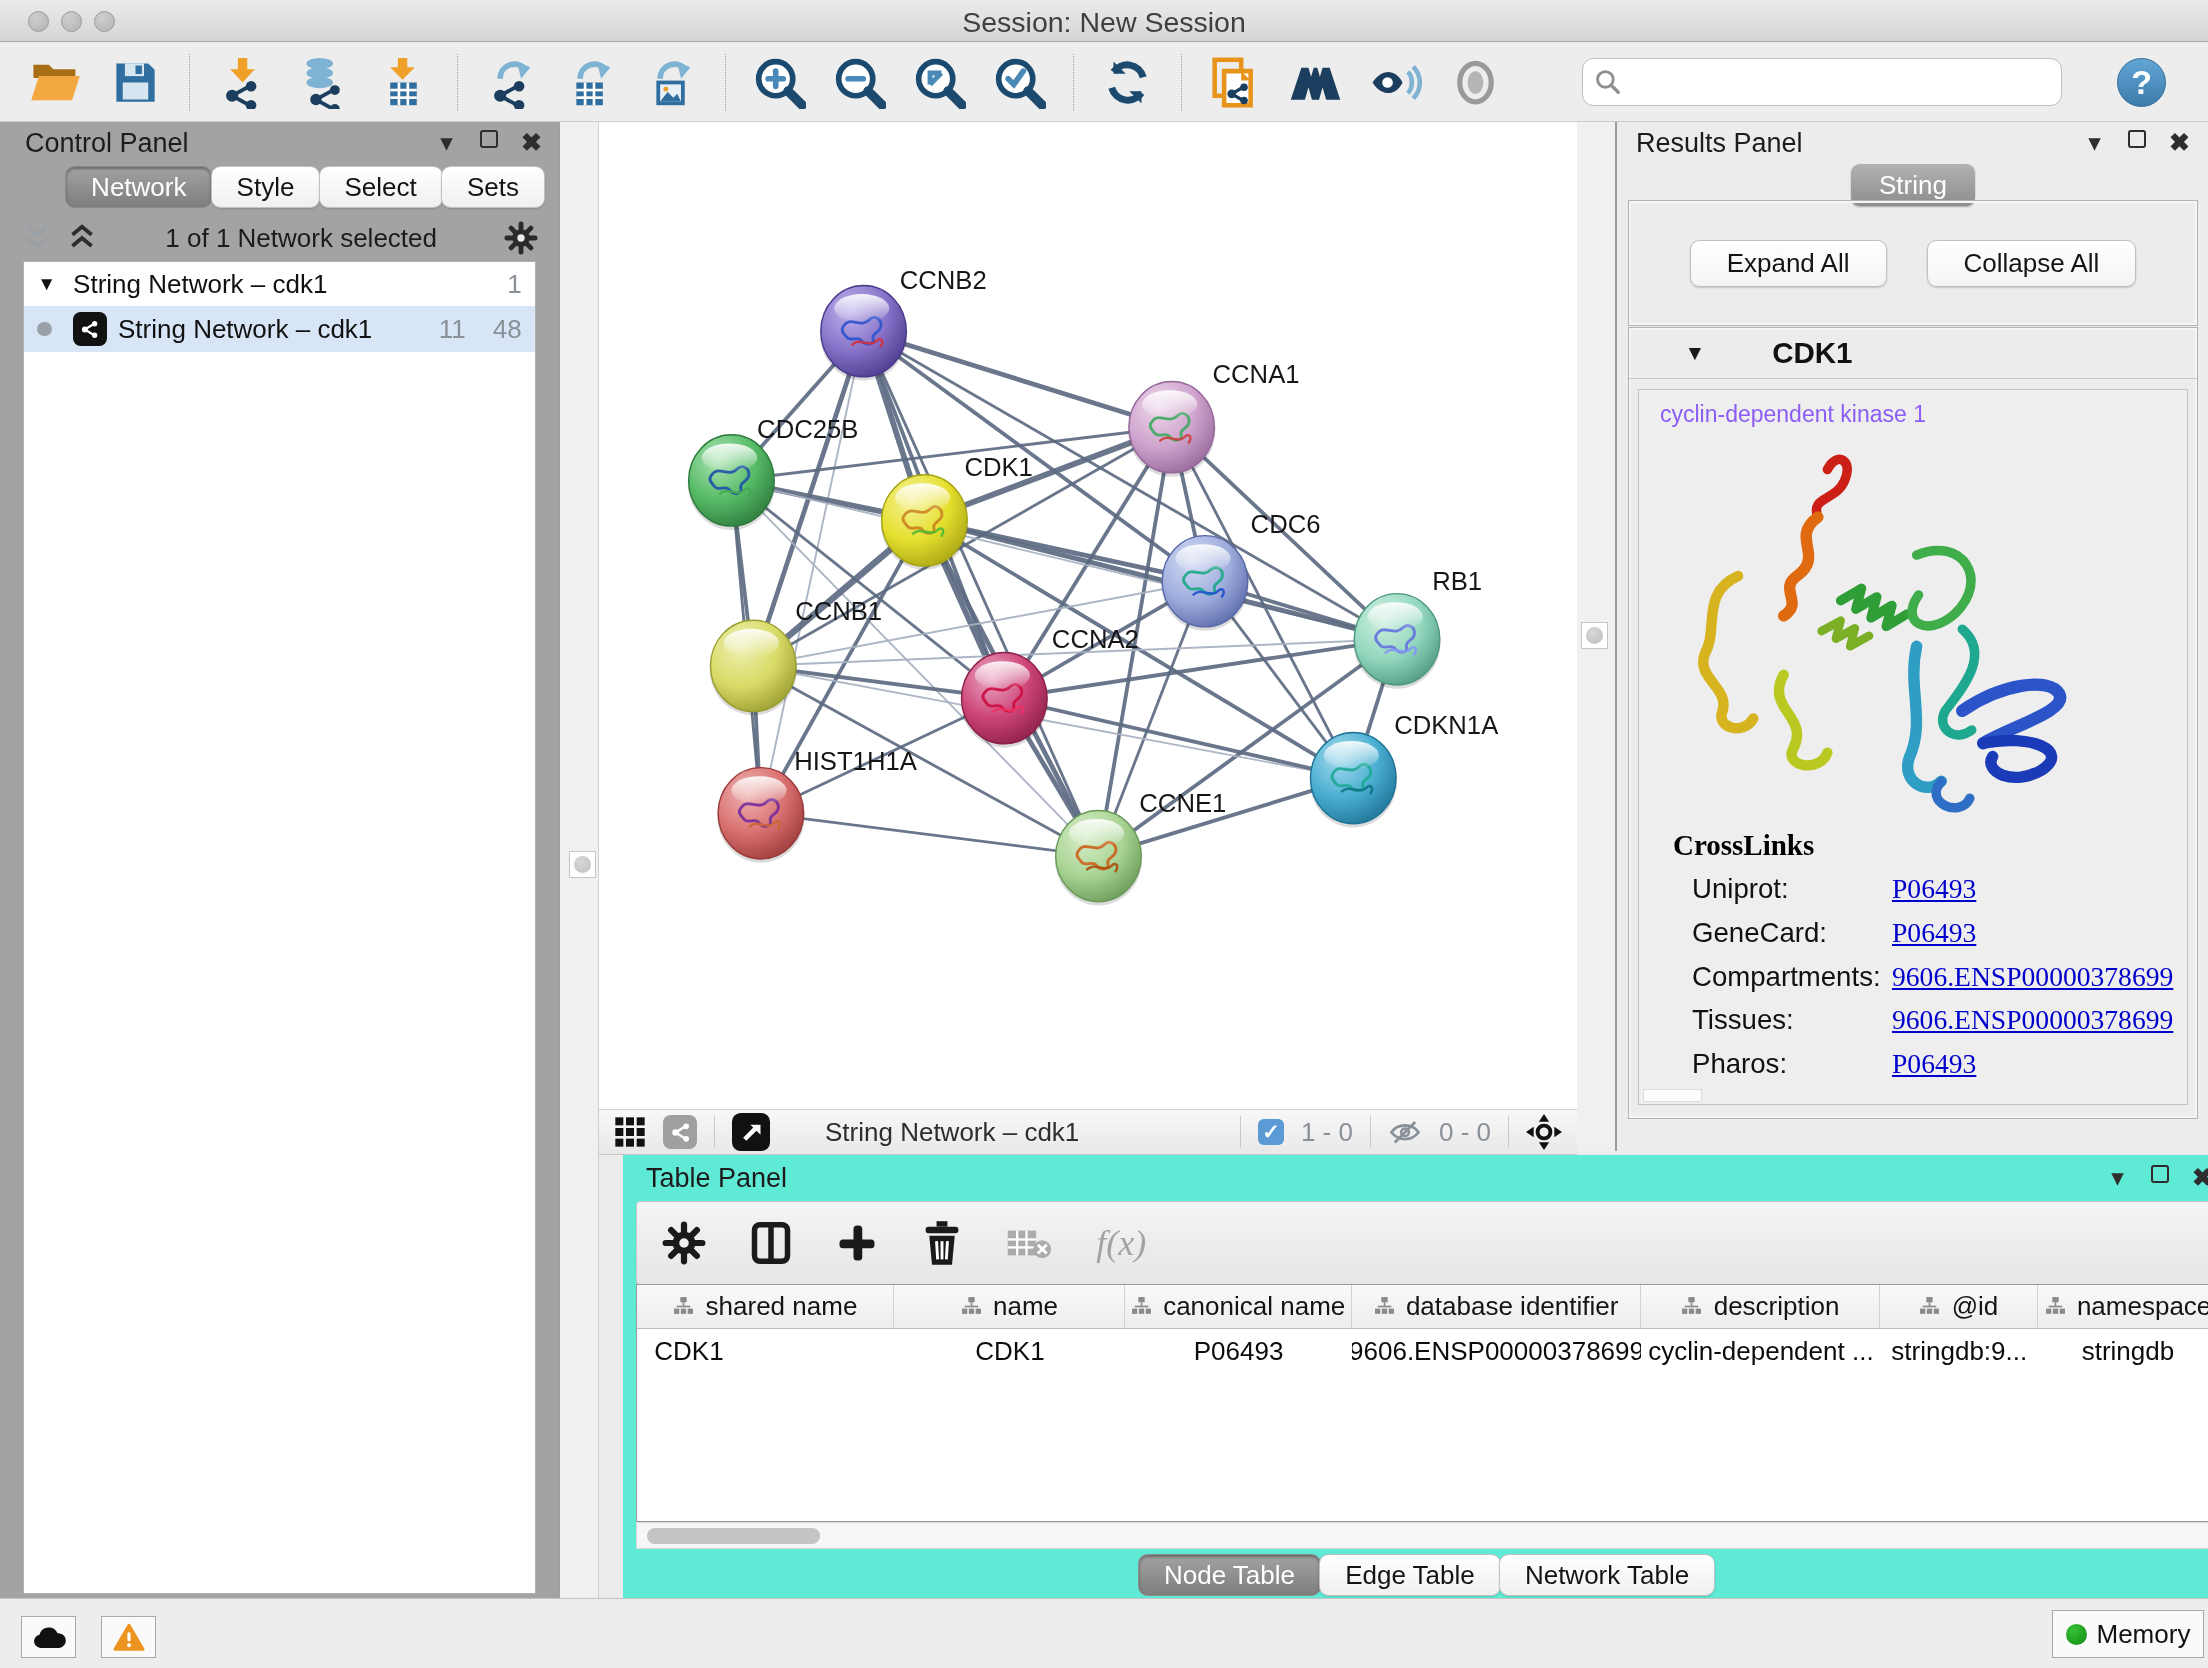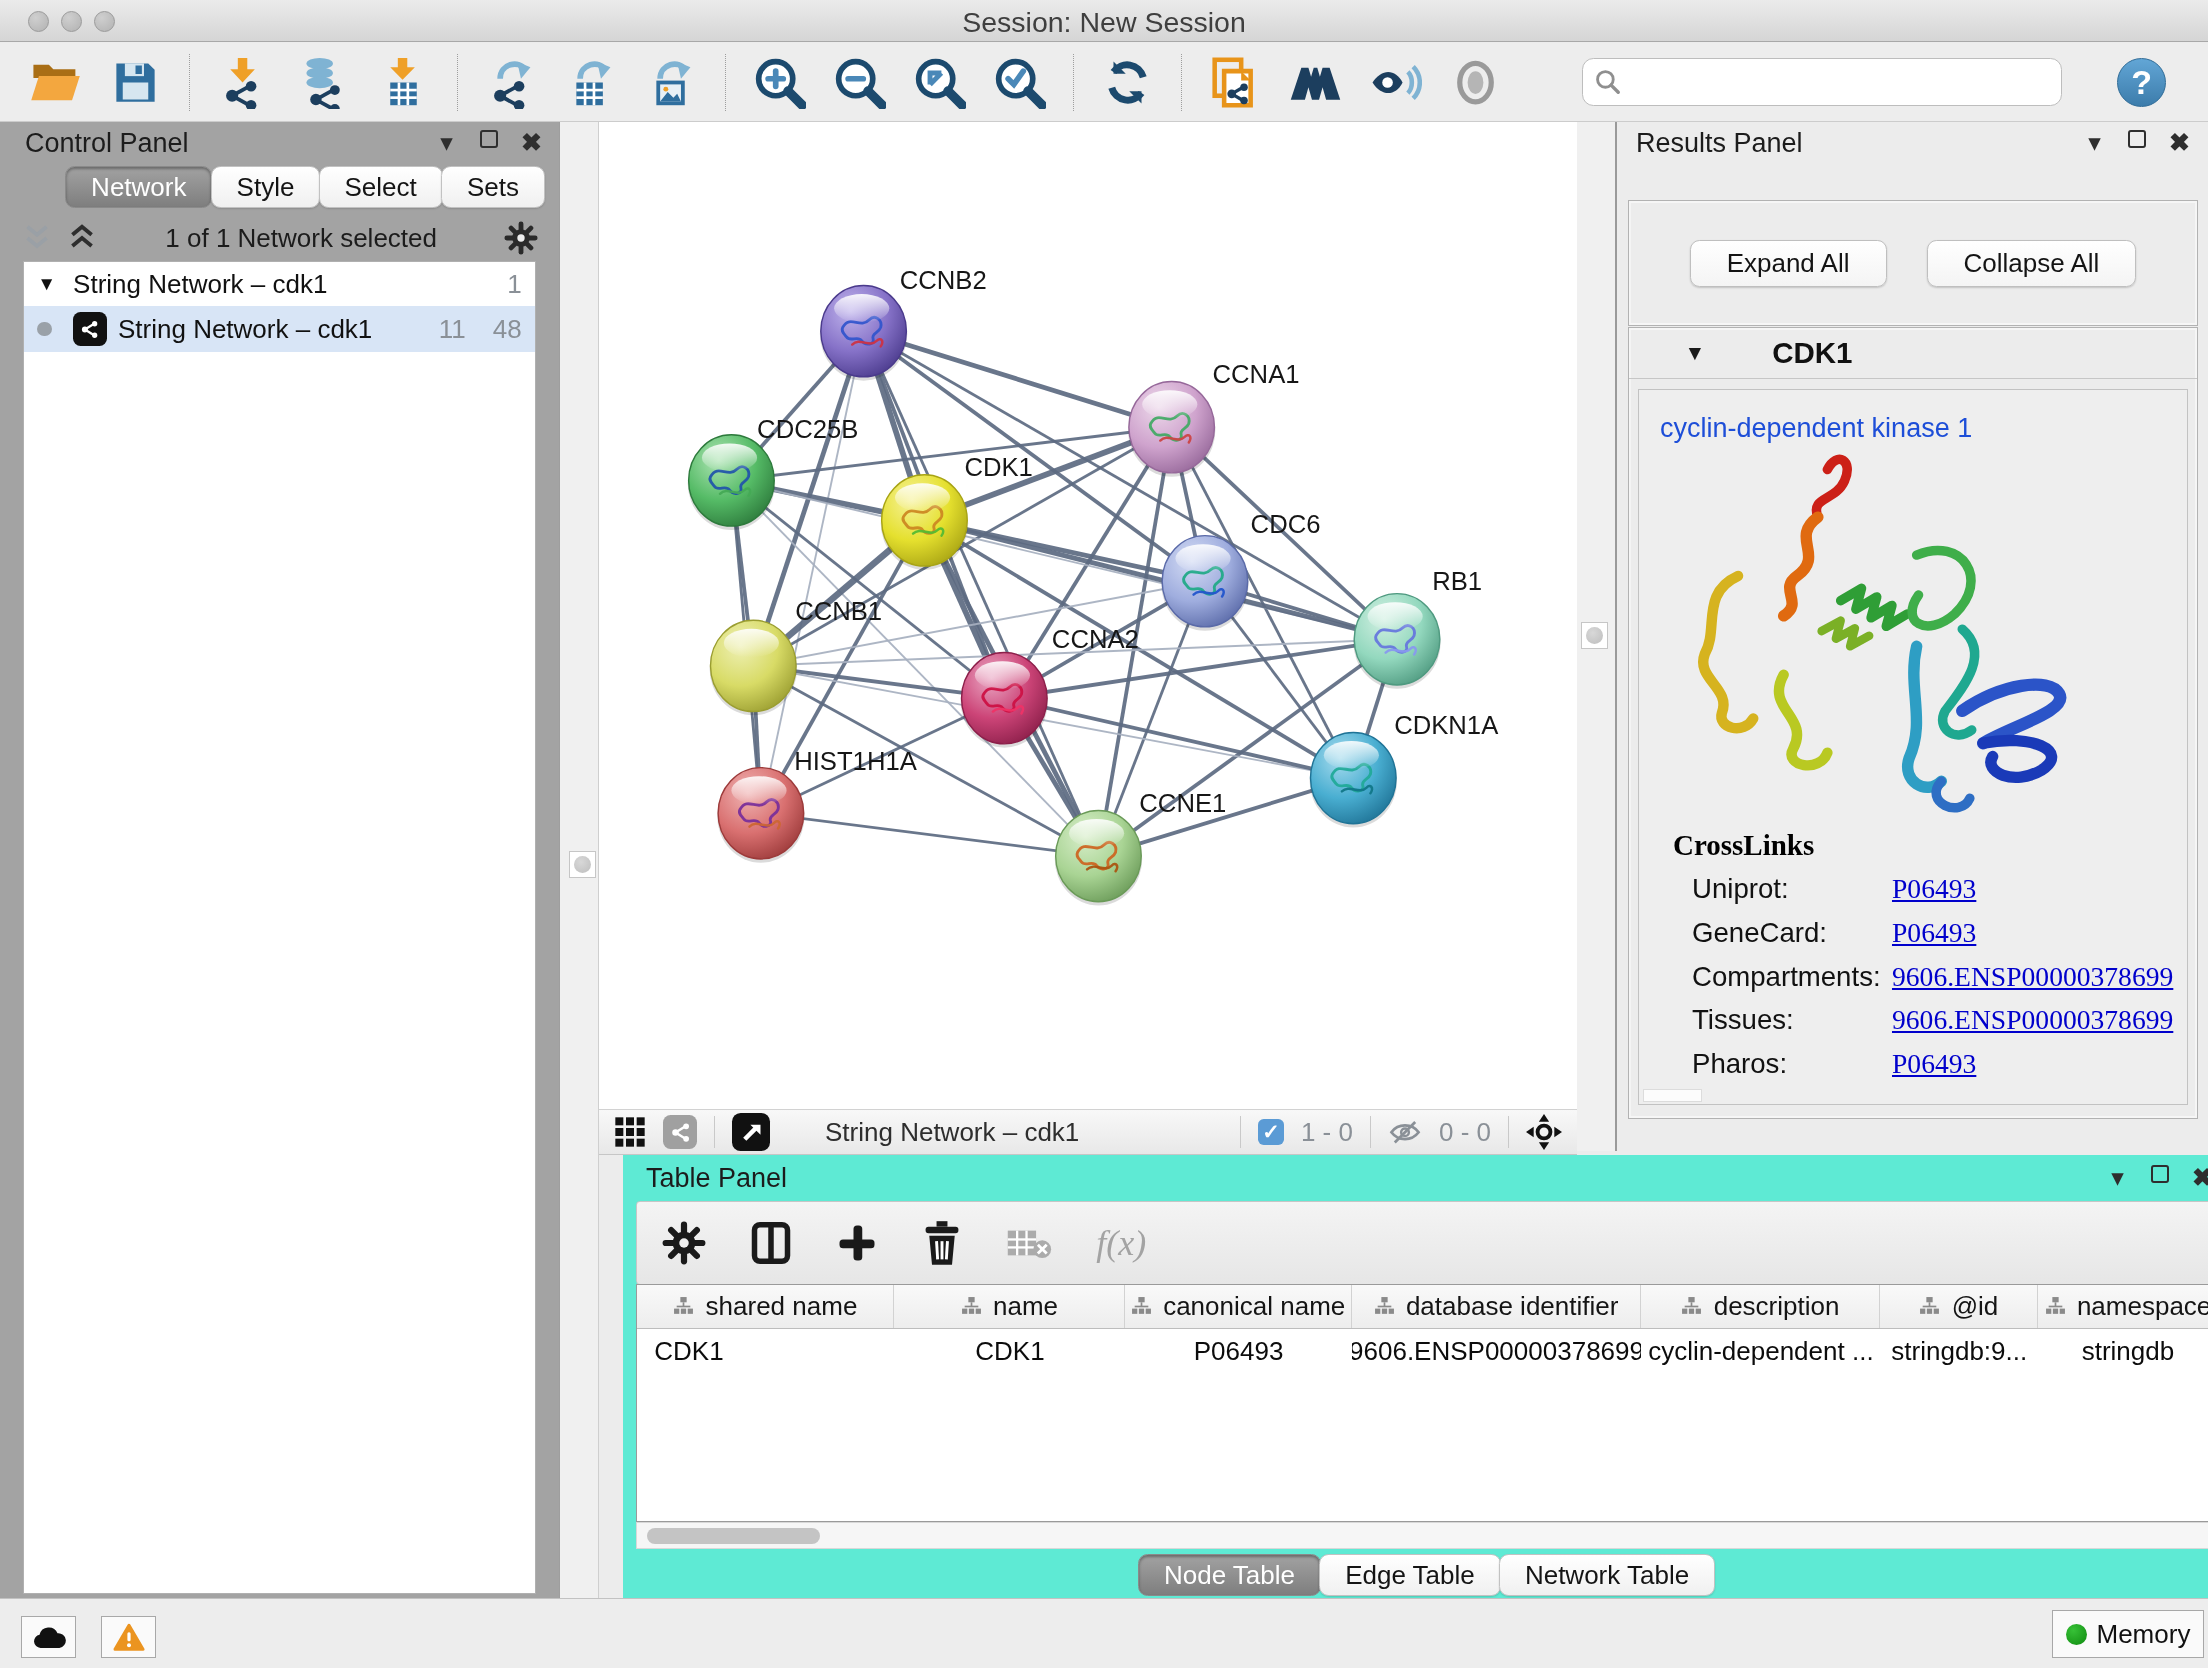--- a/index.html
+++ b/index.html
@@ -74,21 +74,21 @@
     font-size:26px;border-radius:8.6px;display:flex;align-items:center;box-shadow:0 1px 1.9px rgba(0,0,0,.3);}
   .rp-box{position:absolute;left:11.4px;right:11.4px;border:1px solid #b2b2b2;box-shadow:inset 0 0 0 1.9px #f6f6f6;}
   .rp-buttons{top:78px;height:126px;display:flex;align-items:center;justify-content:center;gap:40px;}
   .rp-btn{background:linear-gradient(#ffffff,#f4f4f4);border:1px solid #bfbfbf;border-radius:9.5px;
     padding:7px 36px;font-size:26px;color:#141414;box-shadow:0 1px 1.9px rgba(0,0,0,.18);}
   .rp-section{top:205px;bottom:32px;}
   .rp-sec-hdr{height:51px;display:flex;align-items:center;border-bottom:1px solid #c6c6c6;}
   .rp-sec-hdr .caret{margin-left:55px;font-size:21px;color:#1a1a1a;}
   .rp-sec-hdr .gene{margin-left:67px;font-size:29.5px;font-weight:bold;color:#111;}
   .rp-inner{position:absolute;left:8.6px;right:8.6px;top:61px;bottom:13.3px;border:1px solid #c2c2c2;background:#eeeeee;overflow:hidden;}
-  .rp-desc{position:absolute;left:21px;top:11.4px;font-size:27px;color:#1d4ed8;margin-top:12px;}
+  .rp-desc{position:absolute;left:21px;top:11.4px;font-size:23px;color:#8b5cf6;}
   .rp-struct{position:absolute;left:38px;top:53px;}
   .rp-xl-title{position:absolute;left:34px;top:439px;font-family:"Liberation Serif",serif;font-size:29px;font-weight:bold;color:#000;}
   .rp-xl-row{position:absolute;left:53px;display:flex;font-family:"Liberation Serif",serif;font-size:27.6px;color:#111;}
   .rp-xl-row .xl-label{width:200px;}
   .rp-xl-row a{color:#0000cc;text-decoration:underline;font-family:"Liberation Serif",serif;}
   .rp-nub{position:absolute;left:3.8px;bottom:1.9px;width:59px;height:12.4px;background:#fcfcfc;border:1px solid #dcdcdc;}
 
   
   .table-panel{position:absolute;left:623px;top:1155px;width:1609px;height:443px;background:#5eead4;}
   .tp-head{position:absolute;left:23px;top:7.6px;font-size:27px;color:#1c1c1c;}
@@ -640,20 +640,23 @@
   </div>
   <span class="bound-dot" style="left:1398px;top:1157px"></span>
 
   <div class="results-panel">
     <div class="rp-head">Results Panel</div>
     <div class="rp-wico">
       <span class="wico">▾</span>
       <span class="wbox"></span>
       <span class="wico" style="font-weight:bold">✖</span>
     </div>
+    <div class="rp-tabstrip">
+      <span class="rp-tab">String</span>
+    </div>
     <div class="rp-box rp-buttons">
       <button class="rp-btn">Expand All</button>
       <button class="rp-btn">Collapse All</button>
     </div>
     <div class="rp-box rp-section">
       <div class="rp-sec-hdr">
         <span class="caret">▼</span>
         <span class="gene">CDK1</span>
       </div>
       <div class="rp-inner">

